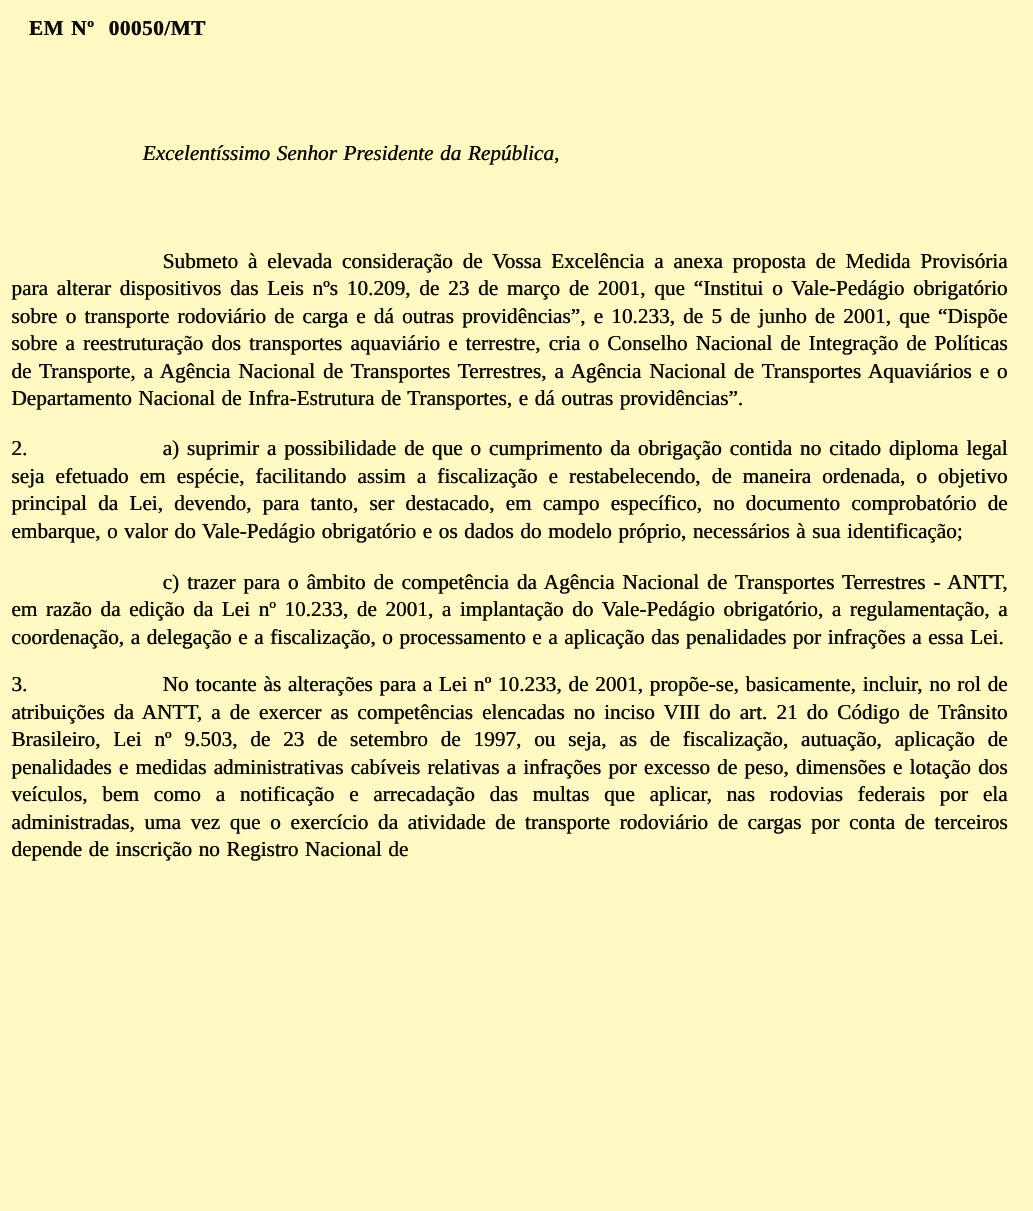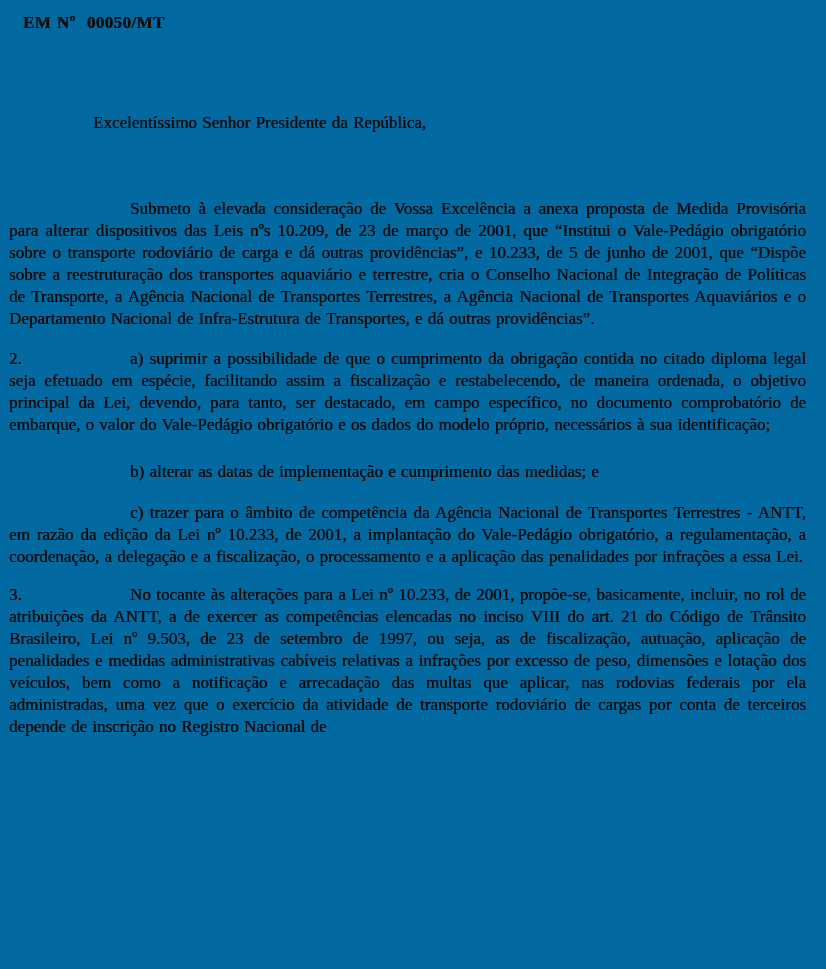--- a/index.html
+++ b/index.html
@@ -4,21 +4,21 @@
 <style>
   html, body {
     margin: 0;
     padding: 0;
     background: #ffffff;
   }
   .page {
     width: 826px;
     height: 969px;
     box-sizing: border-box;
-    background: #0369a1;
+    background: #fef9c3;
     color: #0d0d0d;
     font-family: "Liberation Serif", "DejaVu Serif", serif;
     font-size: 17px;
     line-height: 22px;
     padding: 12px 20px 0 9px;
     position: relative;
     overflow: hidden;
     word-spacing: 1px;
     text-shadow: 0.35px 0 0 currentColor; 
   }
@@ -27,21 +27,22 @@
     margin-left: 14px;
     white-space: pre;
     letter-spacing: 0.4px;
   }
   .date {
     text-align: right;
     margin-top: 76px;
   }
   .salutation {
     margin-top: 78px;
-    margin-left: 84px;
+    margin-left: 105px;
+    font-style: italic;
   }
   p.para {
     margin: 0;
     text-align: justify;
     text-indent: 121px;
     position: relative;
   }
   p.p1 { margin-top: 64px; }
   p.p2 { margin-top: 18px; }
   p.pa { }
@@ -70,23 +71,20 @@
   </p>
 
   <p class="para p2">
     <span class="num">2.</span>
   </p>
 
   <p class="para pa">
     <span>a) suprimir a possibilidade de que o cumprimento da obrigação contida no citado diploma legal seja efetuado em espécie, facilitando assim a fiscalização e restabelecendo, de maneira ordenada, o objetivo principal da Lei, devendo, para tanto, ser destacado, em campo específico, no documento comprobatório de embarque, o valor do Vale-Pedágio obrigatório e os dados do modelo próprio, necessários à sua identificação;</span>
   </p>
 
-  <p class="para pb">
-    <span>b) alterar as datas de implementação e cumprimento das medidas; e</span>
-  </p>
 
   <p class="para pc">
     <span>c) trazer para o âmbito de competência da Agência Nacional de Transportes Terrestres - ANTT, em razão da edição da Lei nº 10.233, de 2001, a implantação do Vale-Pedágio obrigatório, a regulamentação, a coordenação, a delegação e a fiscalização, o processamento e a aplicação das penalidades por infrações a essa Lei.</span>
   </p>
 
   <p class="para p3">
     <span class="num">3.</span>
     <span>No tocante às alterações para a Lei nº 10.233, de 2001, propõe-se, basicamente, incluir, no rol de atribuições da ANTT, a de exercer as competências elencadas no inciso VIII do art. 21 do Código de Trânsito Brasileiro, Lei nº 9.503, de 23 de setembro de 1997, ou seja, as de fiscalização, autuação, aplicação de penalidades e medidas administrativas cabíveis relativas a infrações por excesso de peso, dimensões e lotação dos veículos, bem como a notificação e arrecadação das multas que aplicar, nas rodovias federais por ela administradas, uma vez que o exercício da atividade de transporte rodoviário de cargas por conta de terceiros depende de inscrição no Registro Nacional de</span>
   </p>
 

